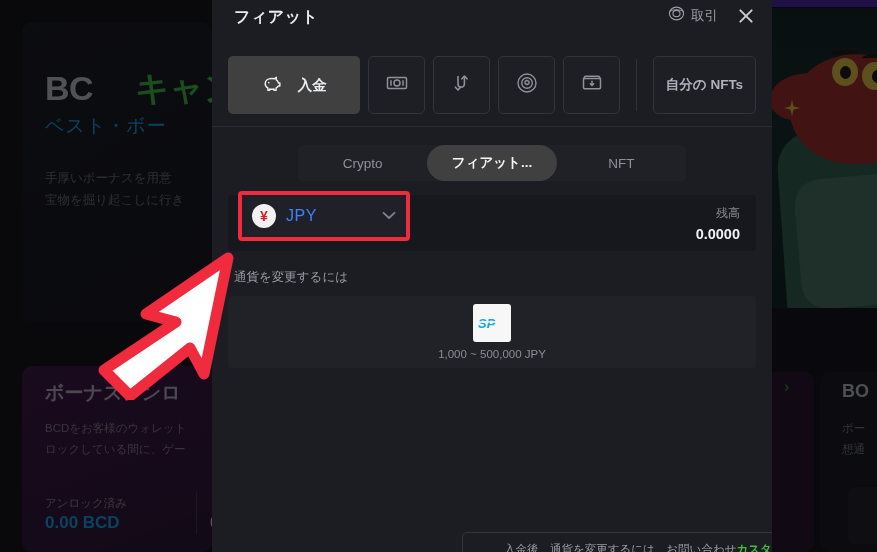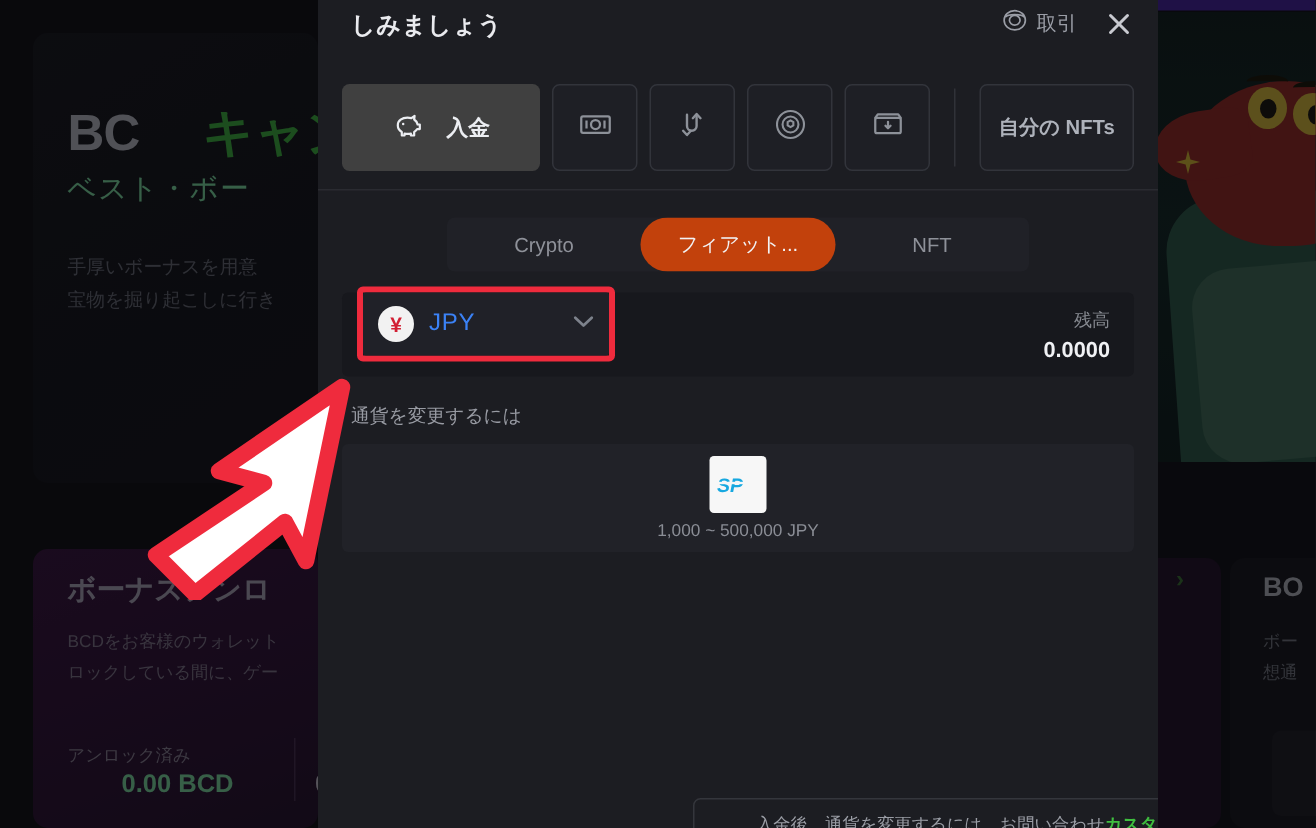--- a/index.html
+++ b/index.html
@@ -25,21 +25,21 @@
     border-radius: 10px;
   }
   .hero-title {
     position: absolute; left: 45px; top: 66px;
     font-size: 34px; font-weight: 700; color: #c8cbd2; letter-spacing: -0.5px;
     white-space: nowrap;
   }
   .hero-title .accent { color: #3fbf3f; margin-left: 33px; }
   .hero-sub {
     position: absolute; left: 45px; top: 113px;
-    font-size: 19px; color: #86efac; white-space: nowrap; letter-spacing: 1px;
+    font-size: 19px; color: #0ea5e9; white-space: nowrap; letter-spacing: 1px;
   }
   .hero-body {
     position: absolute; left: 45px; top: 168px;
     font-size: 12.5px; color: #6e727c; line-height: 1.75; white-space: nowrap;
   }
 
   .bg-purple-card {
     position: absolute; left: 22px; top: 366px; width: 190px; height: 186px;
     background: linear-gradient(160deg, #3a1340 0%, #2d1033 70%, #25102c 100%);
     border-radius: 10px;
@@ -51,21 +51,21 @@
   .pc-body {
     position: absolute; left: 45px; top: 418px;
     font-size: 11.5px; color: #8a7f94; line-height: 1.85; white-space: nowrap;
   }
   .pc-stat-label {
     position: absolute; left: 45px; top: 496px;
     font-size: 11.5px; color: #948b9d; white-space: nowrap;
   }
   .pc-stat-value {
     position: absolute; left: 45px; top: 513px;
-    font-size: 17px; font-weight: 700; color: #86efac; white-space: nowrap; margin-left: 36px;
+    font-size: 17px; font-weight: 700; color: #0ea5e9; white-space: nowrap;
   }
   .pc-divider {
     position: absolute; left: 196px; top: 492px; width: 1px; height: 42px;
     background: rgba(190,170,205,0.22);
   }
   .pc-stat2 {
     position: absolute; left: 210px; top: 513px;
     font-size: 17px; font-weight: 700; color: #d7d2de; white-space: nowrap;
   }
 
@@ -196,21 +196,21 @@
   .head-rule { height: 1px; background: #2a2b31; margin: 10px 0 0 0; }
 
   .tabs {
     margin: 18px auto 0 auto; width: 388px; height: 36px;
     background: #202127; border-radius: 5px; display: flex; overflow: hidden; text-align: right;
   }
   .tab {
     flex: 1; display: flex; align-items: center; justify-content: center;
     font-size: 13.5px; color: #8e9199; cursor: pointer;
   }
-  .tab.active { background: #c2410c; color: #f2f3f6; font-weight: 400; border-radius: 18px; }
+  .tab.active { background: #404040; color: #f2f3f6; font-weight: 700; border-radius: 18px; }
 
   .cur-row {
     position: relative; margin: 14px 16px 0 16px; height: 56px;
     background: #17181d; border-radius: 4px;
     display: flex; align-items: center;
   }
   .cur-select-wrap {
     position: absolute; left: 10px; top: -4px;
     border: 4px solid #ef2b3d; border-radius: 4px; padding: 0;
   }
@@ -310,21 +310,21 @@
       <div>想通</div>
     </div>
     <div class="bg-card-bottom-box"></div>
   </div>
 
   <div class="bg-dim"></div>
 
   <div class="modal">
 
     <div class="modal-head">
-      <div class="modal-title">しみましょう</div>
+      <div class="modal-title">フィアット</div>
       <div class="head-right">
         <div class="trade-btn">
           <span>
             <svg width="17" height="17" viewBox="0 0 24 24" fill="none" stroke="#9a9da6" stroke-width="1.6">
               <ellipse cx="12" cy="12" rx="10" ry="9"></ellipse>
               <ellipse cx="12" cy="12" rx="5" ry="4.5"></ellipse>
               <path d="M3 9c3-3 15-3 18 0"></path>
             </svg>
           </span>
           <span class="trade-label">取引</span>

